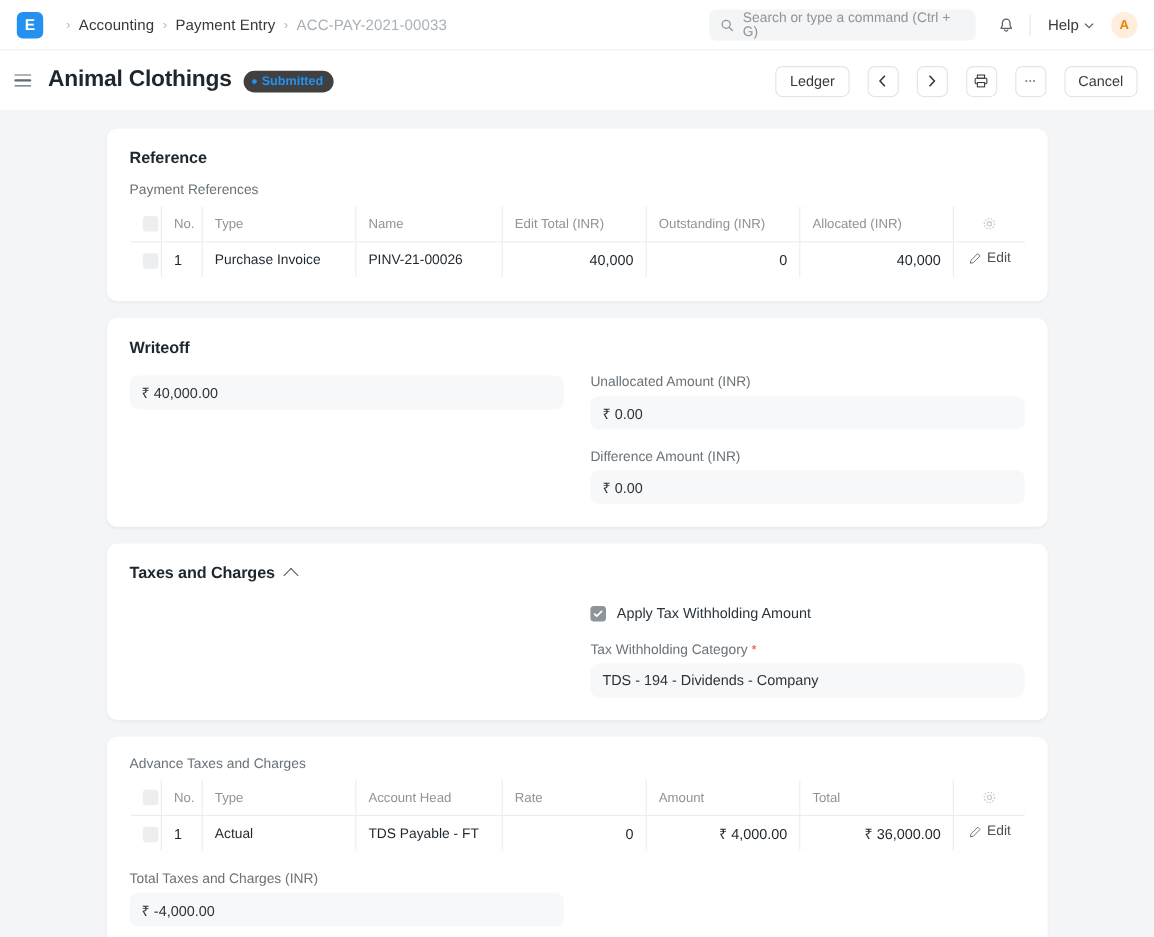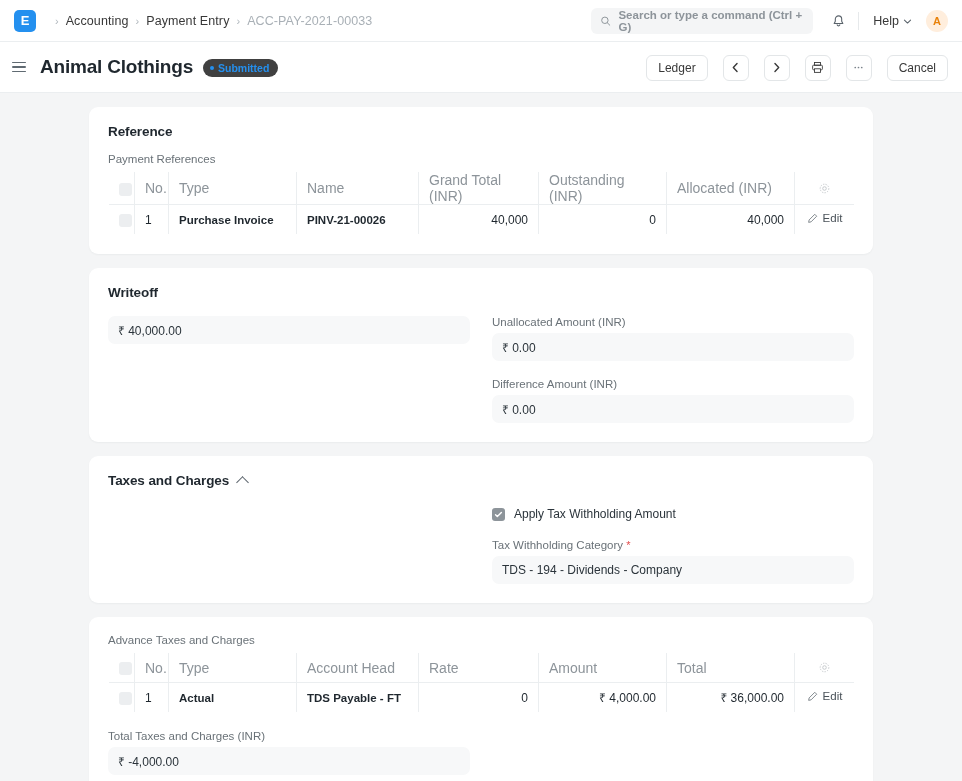--- a/index.html
+++ b/index.html
@@ -45,21 +45,21 @@
     display: flex; align-items: center; gap: 0;
   }
   .searchbox {
     width: 222px; height: 26px;
     background: #f4f5f6;
     border-radius: 6px;
     display: flex; align-items: center;
     padding: 0 9px;
     gap: 7px;
   }
-  .searchbox .ph { font-size: 11.5px; color: #8d949a; font-weight: bold; }
+  .searchbox .ph { font-size: 11.5px; color: #8d949a; }
   .bell { margin: 0 12px 0 18px; display: flex; align-items: center; }
   .nav-divider { width: 1px; height: 18px; background: #e6e9eb; }
   .help {
     display: flex; align-items: center; gap: 4px;
     margin: 0 14px 0 14px;
     font-size: 12.5px; color: #383838;
   }
   .avatar {
     width: 22px; height: 22px; border-radius: 50%;
     background: #ffeedd;
@@ -163,24 +163,24 @@
     border-bottom: 1px solid #ebeef0;
     height: 30px;
     padding: 0 10px;
     font-weight: normal;
     font-size: 12px;
     vertical-align: middle;
   }
   table.grid tr:last-child td { border-bottom: none; }
   table.grid th:last-child, table.grid td:last-child { border-right: none; margin-top: 12px; }
   table.grid th {
-    color: #8d949a; font-size: 14px; text-align: left;
+    color: #8d949a; font-size: 11px; text-align: left;
   }
   table.grid td { color: #1f272e; }
-  table.grid td.b { font-weight: bold; font-size: 11.5px; }
+  table.grid td.b { font-weight: normal; font-size: 11.5px; }
   .num { text-align: right; }
   .cb {
     width: 13px; height: 13px;
     background: #eceef0; border-radius: 3px;
     display: inline-block; vertical-align: middle;
     cursor: pointer;
   }
   td.c-check, th.c-check { width: 26px; padding: 0 0 0 8px; }
   td.c-no, th.c-no { width: 34px; text-align: left; padding-left: 4px; }
   .gear {
@@ -333,21 +333,21 @@
           <col style="width:60px">
       </colgroup>
       <thead>
         <tr>
           <th class="c-check">
             <span class="cb"></span>
           </th>
           <th class="c-no">No.</th>
           <th>Type</th>
           <th>Name</th>
-          <th class="num">Grand Total (INR)</th>
+          <th class="num">Edit Total (INR)</th>
           <th class="num">Outstanding (INR)</th>
           <th class="num">Allocated (INR)</th>
           <th>
             <svg class="gear" viewBox="0 0 16 16">
               <circle cx="8" cy="8" r="2.2" fill="none" stroke="#8d949a" stroke-width="1.2"></circle>
               <circle cx="8" cy="8" r="5.3" fill="none" stroke="#8d949a" stroke-width="1.2" stroke-dasharray="1.7 1.5"></circle>
             </svg>
           </th>
         </tr>
       </thead>

